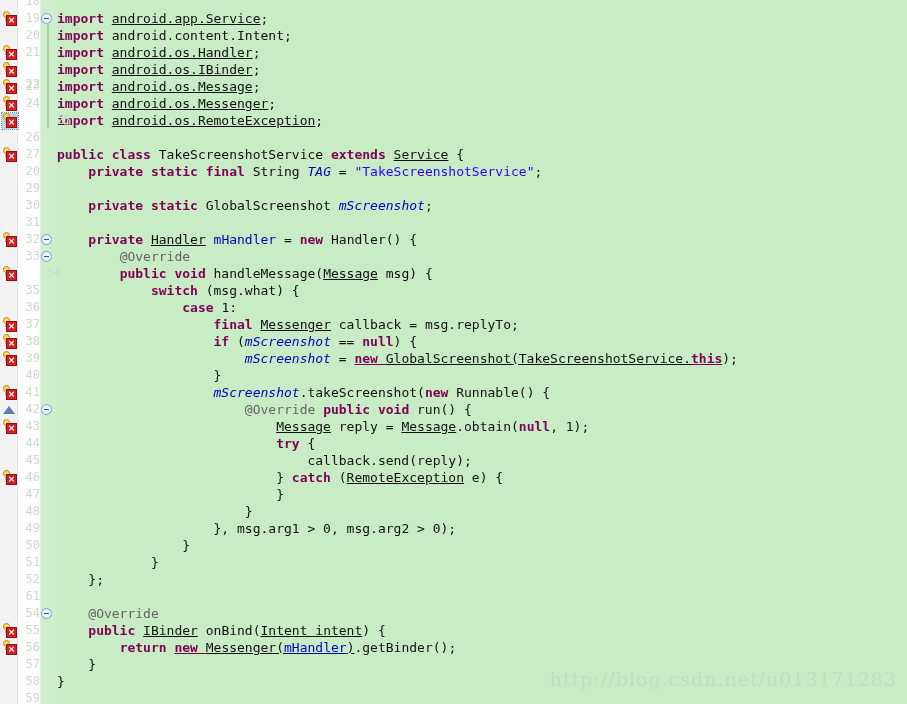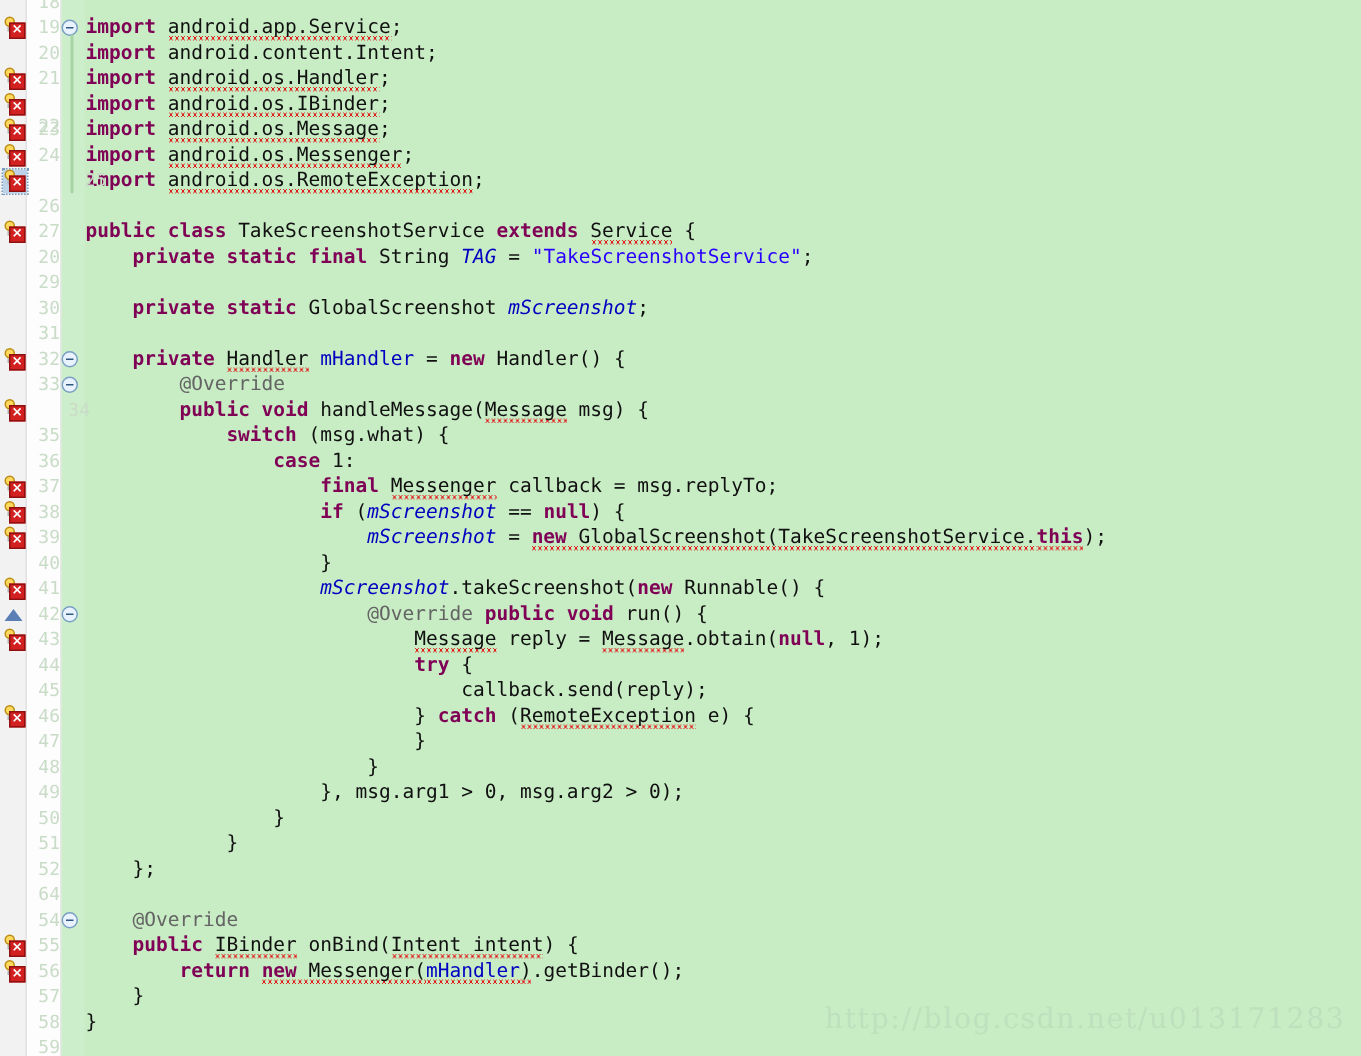--- a/index.html
+++ b/index.html
@@ -96,20 +96,21 @@
 
   
   .sq {
     background-repeat: repeat-x;
     background-position: left bottom;
     background-image:
       linear-gradient(45deg, transparent 45%, #e01b1b 45%, #e01b1b 55%, transparent 55%),
       linear-gradient(-45deg, transparent 45%, #e01b1b 45%, #e01b1b 55%, transparent 55%);
     background-size: 4px 3px;
     padding-bottom: 1px;
+    text-decoration: underline;
   }
 
   
   .gicon {
     position: absolute;
     left: 2px;
     width: 16px;
     height: 16px;
   }
   .bulb {
@@ -278,21 +279,21 @@
       <div class="lnum" style="top: 418px; width: 40px; left: 0px;">43</div>
       <div class="lnum" style="top: 435px; width: 40px; left: 0px;">44</div>
       <div class="lnum" style="top: 452px; width: 40px; left: 0px;">45</div>
       <div class="lnum" style="top: 469px; width: 40px; left: 0px;">46</div>
       <div class="lnum" style="top: 486px; width: 40px; left: 0px;">47</div>
       <div class="lnum" style="top: 503px; width: 40px; left: 0px;">48</div>
       <div class="lnum" style="top: 520px; width: 40px; left: 0px;">49</div>
       <div class="lnum" style="top: 537px; width: 40px; left: 0px;">50</div>
       <div class="lnum" style="top: 554px; width: 40px; left: 0px;">51</div>
       <div class="lnum" style="top: 571px; width: 40px; left: 0px;">52</div>
-      <div class="lnum" style="top: 588px; width: 40px; left: 0px;">64</div>
+      <div class="lnum" style="top: 588px; width: 40px; left: 0px;">61</div>
       <div class="lnum" style="top: 605px; width: 40px; left: 0px;">54</div>
       <div class="lnum" style="top: 622px; width: 40px; left: 0px;">55</div>
       <div class="lnum" style="top: 639px; width: 40px; left: 0px;">56</div>
       <div class="lnum" style="top: 656px; width: 40px; left: 0px;">57</div>
       <div class="lnum" style="top: 673px; width: 40px; left: 0px;">58</div>
       <div class="lnum" style="top: 690px; width: 40px; left: 0px;">59</div>
     </div>
   <div id="gutter-host">
       <div class="gicon" style="top: 11px;">
         <span class="bulb"></span>

